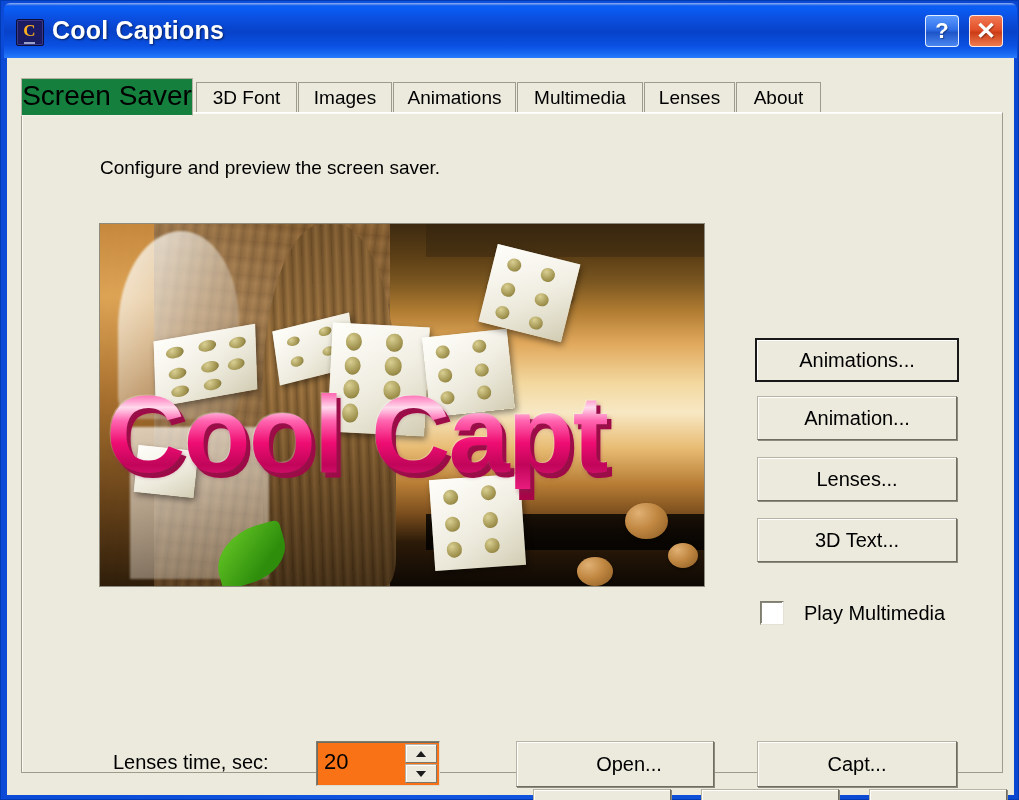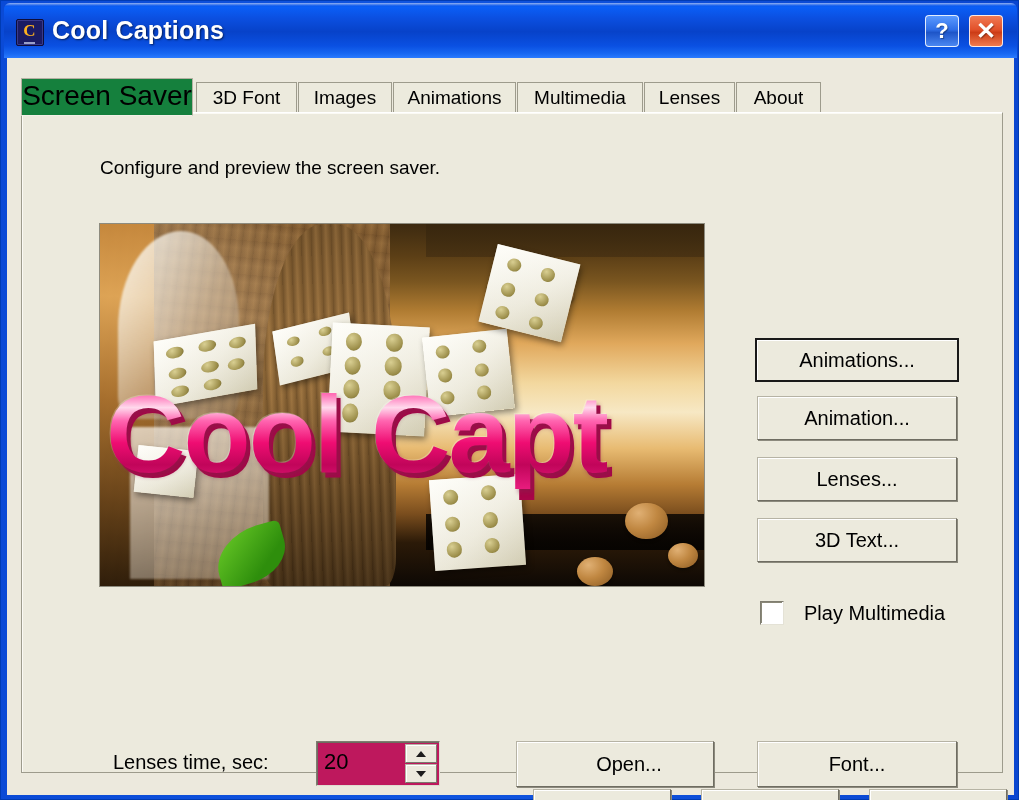--- a/index.html
+++ b/index.html
@@ -354,21 +354,21 @@
     position:absolute; left: 91px; top: 638px;
     font-size: 20px; color:#000; white-space:nowrap;
   }
   #spin-wrap {
     position:absolute; left: 294px; top: 628px;
     width: 124px; height: 45px;
     box-sizing:border-box;
     border:1px solid #7f7d70;
     border-right-color:#dedcd0;
     border-bottom-color:#dedcd0;
-    background:#be185d;
+    background:#f97316;
     box-shadow: inset 1px 1px 0 #6e6c60;
   }
   #spin-value {
     position:absolute; left:7px; top:7px;
     font-size:22px; color:#000;
     font-family:"Liberation Sans", sans-serif;
   }
   #spin-buttons {
     position:absolute; right:2px; top:2px;
     width:32px; height:39px;
@@ -550,20 +550,20 @@
           <div class="spin-btn up">
               <i></i>
             </div>
           <div class="spin-btn down">
               <i></i>
             </div>
         </div>
       </div>
 
       <div class="btn" id="btn-open">Open...</div>
-      <div class="btn" id="btn-save">Font...</div>
+      <div class="btn" id="btn-save">Capt...</div>
     </div>
 
     <div class="btn btn-bottom" id="btn-aceptar">Aceptar</div>
     <div class="btn btn-bottom" id="btn-cancelar">Cancelar</div>
     <div class="btn btn-bottom" id="btn-ayuda">Ayuda</div>
   </div>
 </div>
 
 </body></html>

